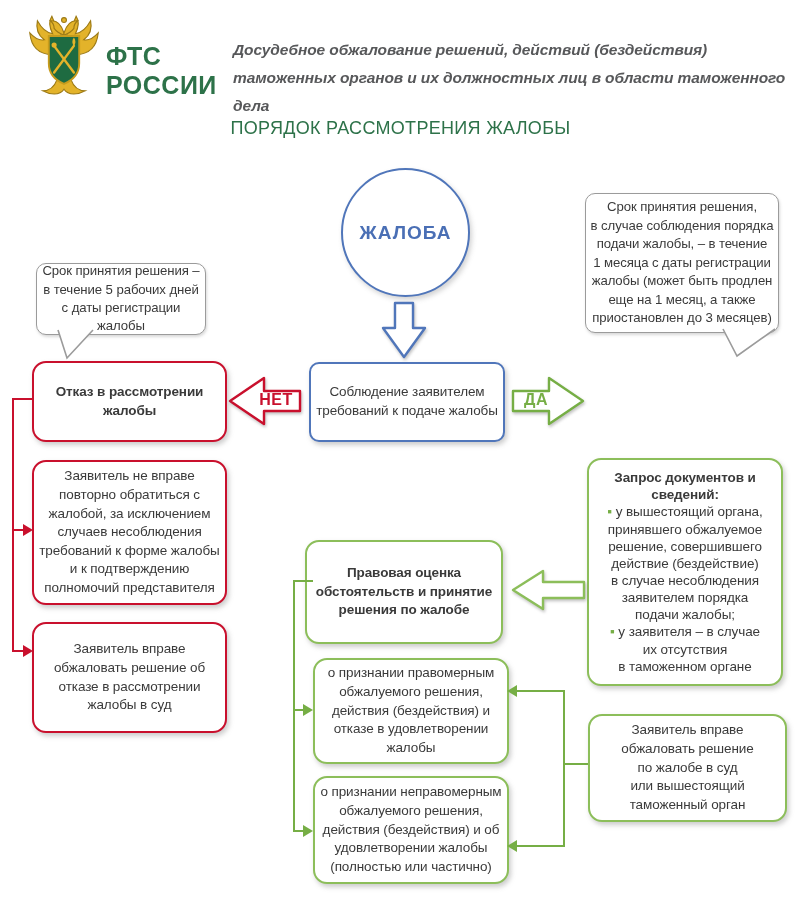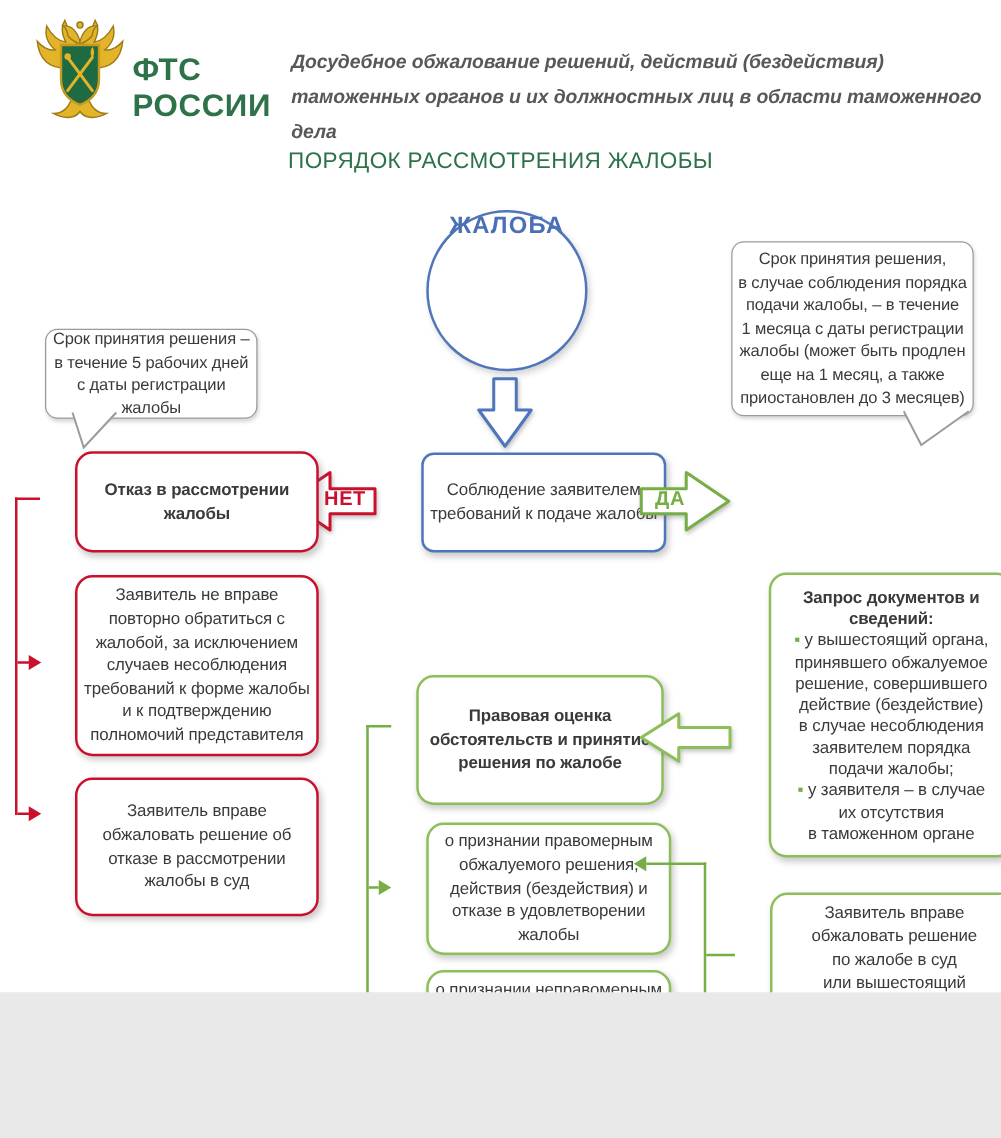--- a/index.html
+++ b/index.html
@@ -2,29 +2,29 @@
 <html style="--brand-green: #2d7249; --green-border: #8cbe5a; --green-line: #76ae45; --red: #c9102d; --blue: #5076ba; --blue-text: #4a6fb5; --title-gray: #57585a;"><head>
 <meta charset="utf-8">
 <style>
   :root{
     --brand-green:#2d7249; --green-border:#8cbe5a; --green-line:#76ae45;
     --red:#c9102d; --blue:#5076ba; --blue-text:#4a6fb5;
     --gray-border:#9b9b9b; --text:#3a3a3a; --title-gray:#57585a;
   }
   html,body{margin:0;padding:0;background:#e9e9e9;}
   #canvas{
-    position:relative;width:801px;height:794px;background:#ffffff;
+    position:relative;width:801px;height:910px;background:#ffffff;
     font-family:"Liberation Sans","DejaVu Sans",sans-serif;color:var(--text);
     margin:0 auto;overflow:hidden;
   }
   .ml{white-space:pre-line;}
   .box{
     position:absolute;background:#fff;display:flex;align-items:center;justify-content:center;
     text-align:center;border-radius:14px;box-shadow:2px 3px 5px rgba(110,110,110,.35);
-    font-size:13.5px;line-height:1.38;letter-spacing:-.1px;margin-left:28px;
+    font-size:13.5px;line-height:1.38;letter-spacing:-.1px;
   }
   .box.b-red{border:2.5px solid var(--red);}
   .box.b-green{border:2px solid var(--green-border);}
   .box.b-blue{border:2px solid var(--blue);border-radius:10px;}
   .bold{font-weight:bold;}
   .callout{
     position:absolute;background:#fff;border:1.6px solid var(--gray-border);border-radius:10px;
     display:flex;align-items:center;justify-content:center;text-align:center;
     font-size:13.2px;line-height:1.4;letter-spacing:-.1px;
     box-shadow:1px 2px 3px rgba(130,130,130,.3);
@@ -45,21 +45,21 @@
   #logo{position:absolute;left:26px;top:12px;width:76px;height:86px;}
   #org-name{position:absolute;left:106px;top:42px;font-size:25px;font-weight:bold;
     color:var(--brand-green);line-height:1.14;letter-spacing:.5px;}
   #doc-title{position:absolute;left:233px;top:36px;width:560px;font-size:15.5px;font-weight:bold;
     color:var(--title-gray);line-height:1.8;letter-spacing:-.1px;font-style:italic;}
   #doc-subtitle{position:absolute;left:0;top:118px;width:801px;text-align:center;font-size:18px;
     font-weight:normal;color:var(--brand-green);letter-spacing:.3px;}
 
   
   #circle-complaint{position:absolute;left:341px;top:168px;width:125px;height:125px;border-radius:50%;
-    border:2px solid var(--blue);background:#fff;display:flex;align-items:flex-start;justify-content:center;
+    border:2px solid var(--blue);background:#fff;display:flex;align-items:center;justify-content:center;
     font-size:19px;font-weight:bold;color:var(--blue-text);letter-spacing:1px;
     box-shadow:2px 3px 5px rgba(110,110,110,.3);}
   #arrow-down{left:381px;top:301px;color:var(--blue);}
   #box-condition{left:309px;top:362px;width:192px;height:76px;}
   #arrow-no{left:228px;top:370px;color:var(--red);}
   #lbl-no{left:250px;top:391px;width:52px;color:var(--red);}
   #arrow-yes{left:511px;top:370px;color:var(--green-line);}
   #lbl-yes{left:513px;top:391px;width:46px;color:var(--green-line);}
 
   #box-refusal{left:32px;top:361px;width:191px;height:77px;}

